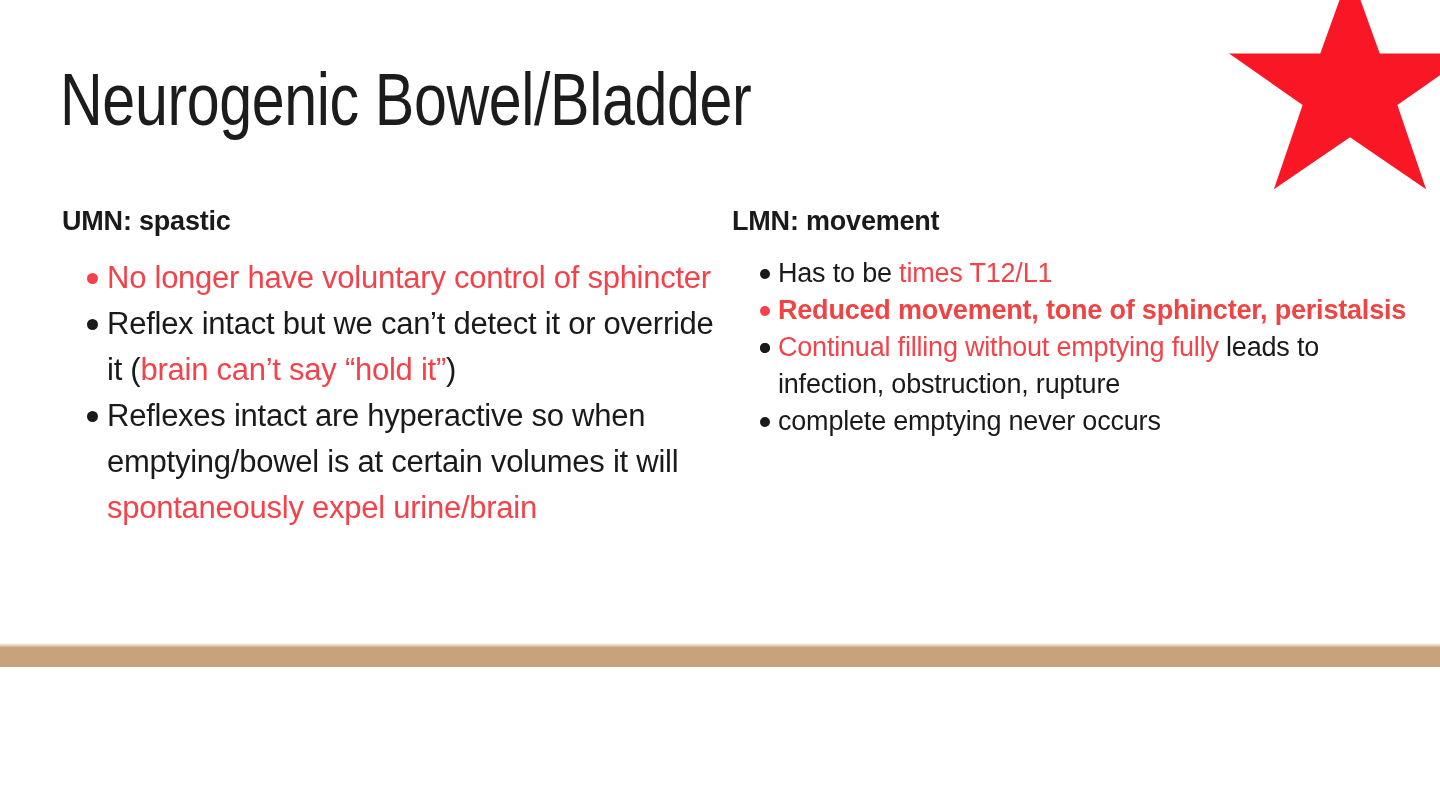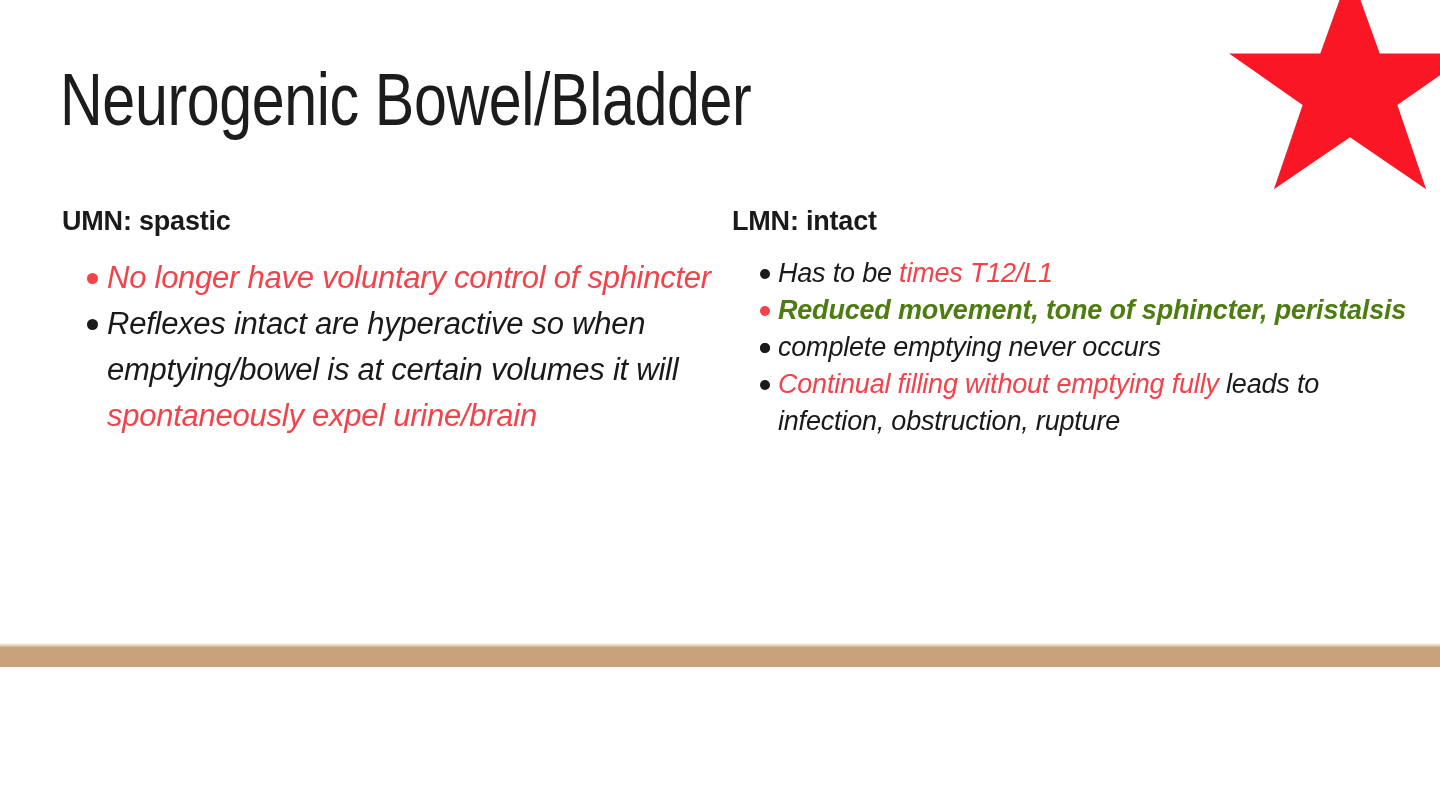--- a/index.html
+++ b/index.html
@@ -72,21 +72,20 @@
 
   ul.bullets {
     list-style: none;
     margin: 0;
     padding: 0;
   }
   ul.bullets > li {
     position: relative;
     padding-left: 45px;
     margin: 0;
-    font-style: italic;
   }
   ul.bullets > li .dot {
     position: absolute;
     left: 25px;
     border-radius: 50%;
     background: #1a1a1a;
   }
   ul.bullets > li.red-dot .dot { background: #F4424A; }
 
   
@@ -109,21 +108,21 @@
     letter-spacing: -0.2px;
   }
   .col-right ul.bullets > li .dot {
     width: 10px; height: 10px;
     top: 14px;
   }
   .col-right ul.bullets > li { padding-left: 46px; }
   .col-right ul.bullets > li .dot { left: 28px; }
 
   .red  { color: #F4424A; }
-  .red2 { color: #4d7c0f; }
+  .red2 { color: #ef4444; }
   .bold { font-weight: bold; }
 
   
   .bottom-bar {
     position: absolute;
     left: 0;
     bottom: 0;
     width: 1440px;
     height: 20px;
     background: #C8A27A;
@@ -154,57 +153,61 @@
 
     <div class="col col-left">
       <div class="col-header">UMN: spastic</div>
       <ul class="bullets">
 
         <li class="red-dot">
           <span class="dot"></span>
           <span><span class="red">No longer have voluntary control of sphincter</span></span>
         </li>
 
+        <li>
+          <span class="dot"></span>
+          <span><span>Reflex intact but we can’t detect it or override it (</span><span class="red">brain can’t say “hold it”</span><span>)</span></span>
+        </li>
 
         <li>
           <span class="dot"></span>
           <span><span>Reflexes intact are hyperactive so when emptying/bowel is at certain volumes it will </span><span class="red">spontaneously expel urine/brain</span></span>
         </li>
 
 
       </ul>
     </div>
 
     <div class="col col-right">
-      <div class="col-header">LMN: intact</div>
+      <div class="col-header">LMN: movement</div>
       <ul class="bullets">
 
         <li>
           <span class="dot"></span>
           <span><span>Has to be </span><span class="red">times T12/L1</span></span>
         </li>
 
         <li class="red-dot">
           <span class="dot"></span>
           <span><span class="red2 bold">Reduced movement, tone of sphincter, peristalsis</span></span>
         </li>
 
         <li>
           <span class="dot"></span>
         </li>
 
 
         <li>
           <span class="dot"></span>
+          <span><span class="red">Continual filling without emptying fully</span><span> leads to infection, obstruction, rupture</span></span>
+        </li>
+
+        <li>
+          <span class="dot"></span>
           <span><span>complete emptying never occurs</span></span>
-        </li>
-
-        <li>
-          <span class="dot"></span>
-          <span><span class="red">Continual filling without emptying fully</span><span> leads to infection, obstruction, rupture</span></span>
         </li>
 
       </ul>
     </div>
 
   </div>
 
   <div class="bottom-bar-fade"></div>
   <div class="bottom-bar"></div>
 

